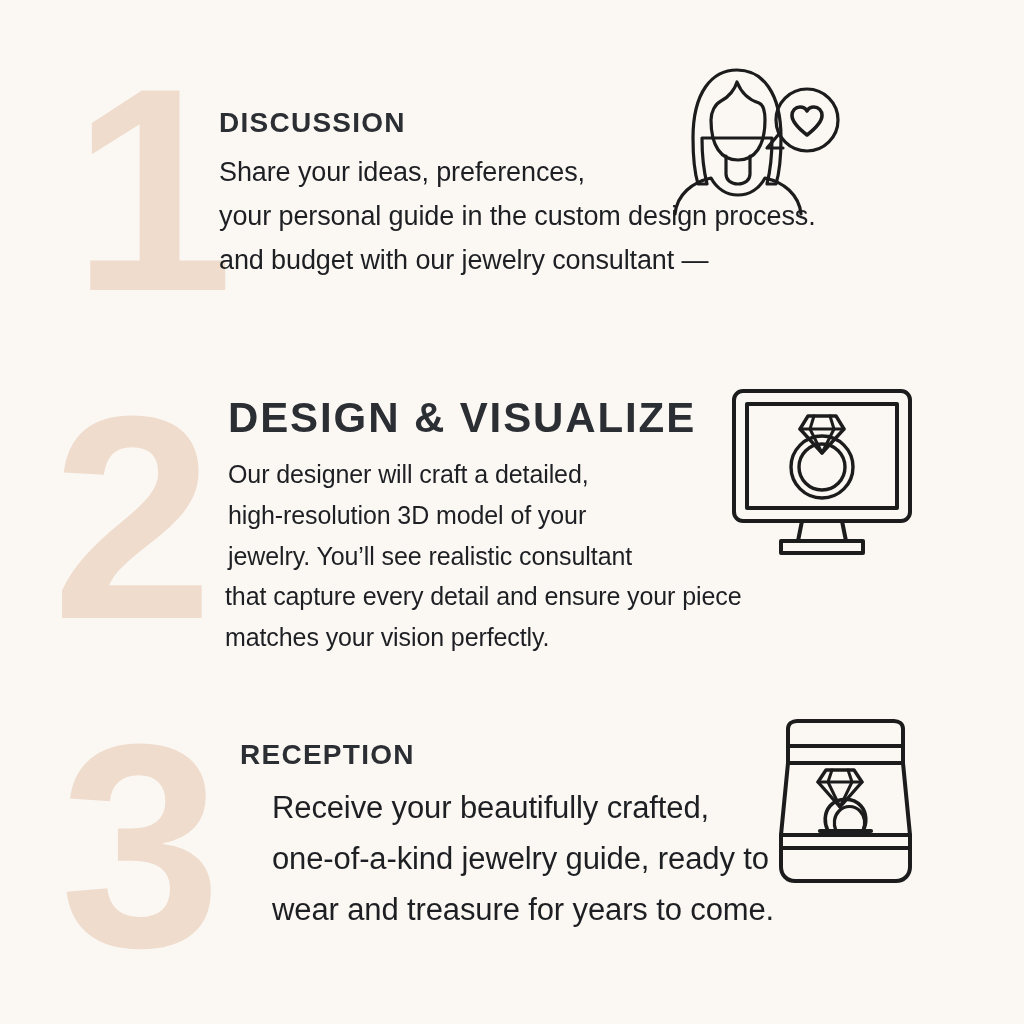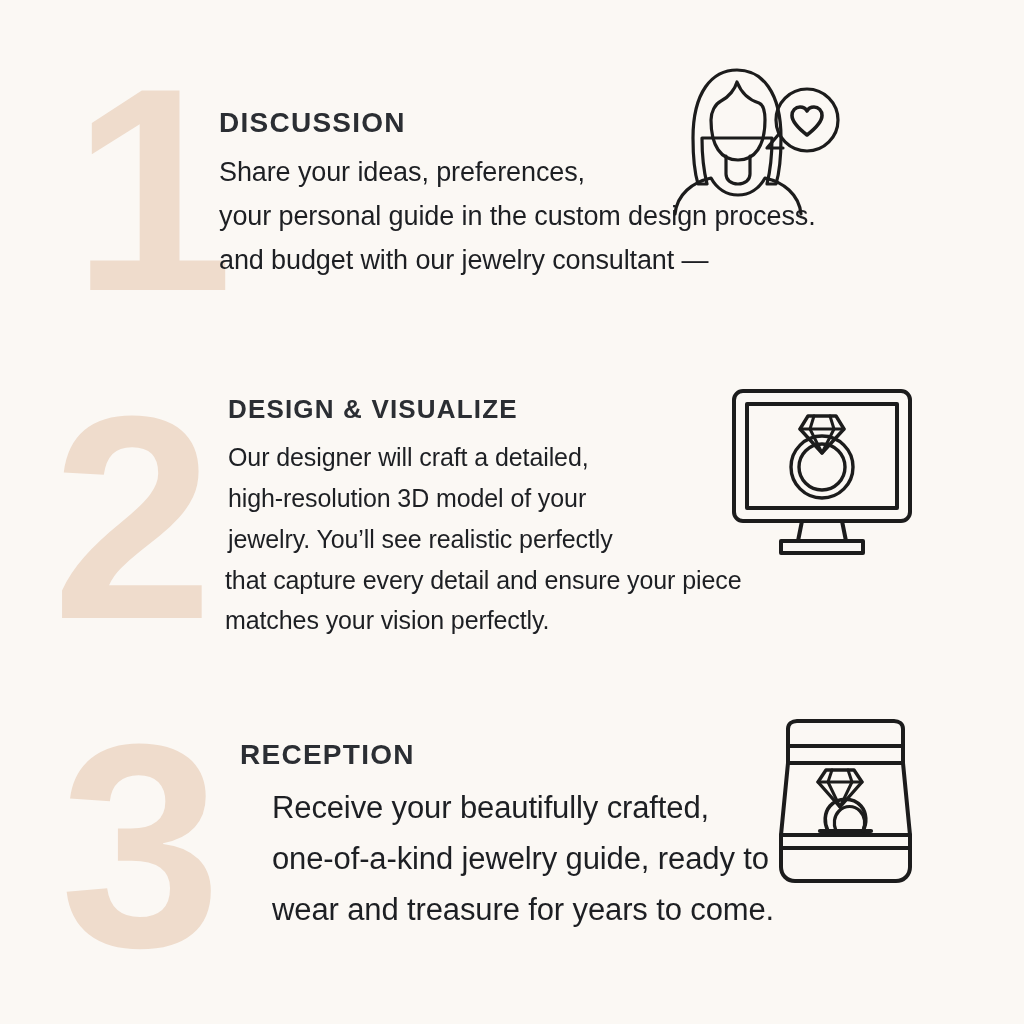--- a/index.html
+++ b/index.html
@@ -61,21 +61,21 @@
     font-size: 27px;
     font-weight: 400;
     color: #1D1F23;
     line-height: 1.62;
     letter-spacing: -0.004em;
   }
   .step-body .ln { display: block; white-space: nowrap; }
 
   
   .step-2 .step-body { font-size: 25px; line-height: 1.63; }
-  .step-2 .step-title { font-size: 26px; }
+  .step-2 .step-title { font-size: 42px; }
   .step-3 .step-body { font-size: 31px; line-height: 1.64; margin-left: 32px; }
 
   
   .step-2 .step-body .ln-wide { margin-left: -3px; }
 
   
   .icon {
     position: absolute;
   }
   .icon svg { display: block; }
@@ -126,21 +126,21 @@
     </svg>
   </div>
 
   <div class="step-numeral numeral-2">2</div>
 
   <div class="step step-2">
     <h2 class="step-title">DESIGN &amp; VISUALIZE</h2>
     <p class="step-body">
       <span class="ln">Our designer will craft a detailed,</span>
       <span class="ln">high-resolution 3D model of your</span>
-      <span class="ln">jewelry. You’ll see realistic perfectly</span>
+      <span class="ln">jewelry. You’ll see realistic consultant</span>
       <span class="ln ln-wide">that capture every detail and ensure your piece</span>
       <span class="ln ln-wide">matches your vision perfectly.</span>
     </p>
   </div>
 
   <div class="icon icon-monitor">
     <svg viewBox="0 0 200 175" width="200" height="175" fill="none" stroke="#1C1C1C" stroke-width="4" stroke-linecap="round" stroke-linejoin="round">
 
       <rect x="12" y="6" width="176" height="130" rx="9"></rect>
 

